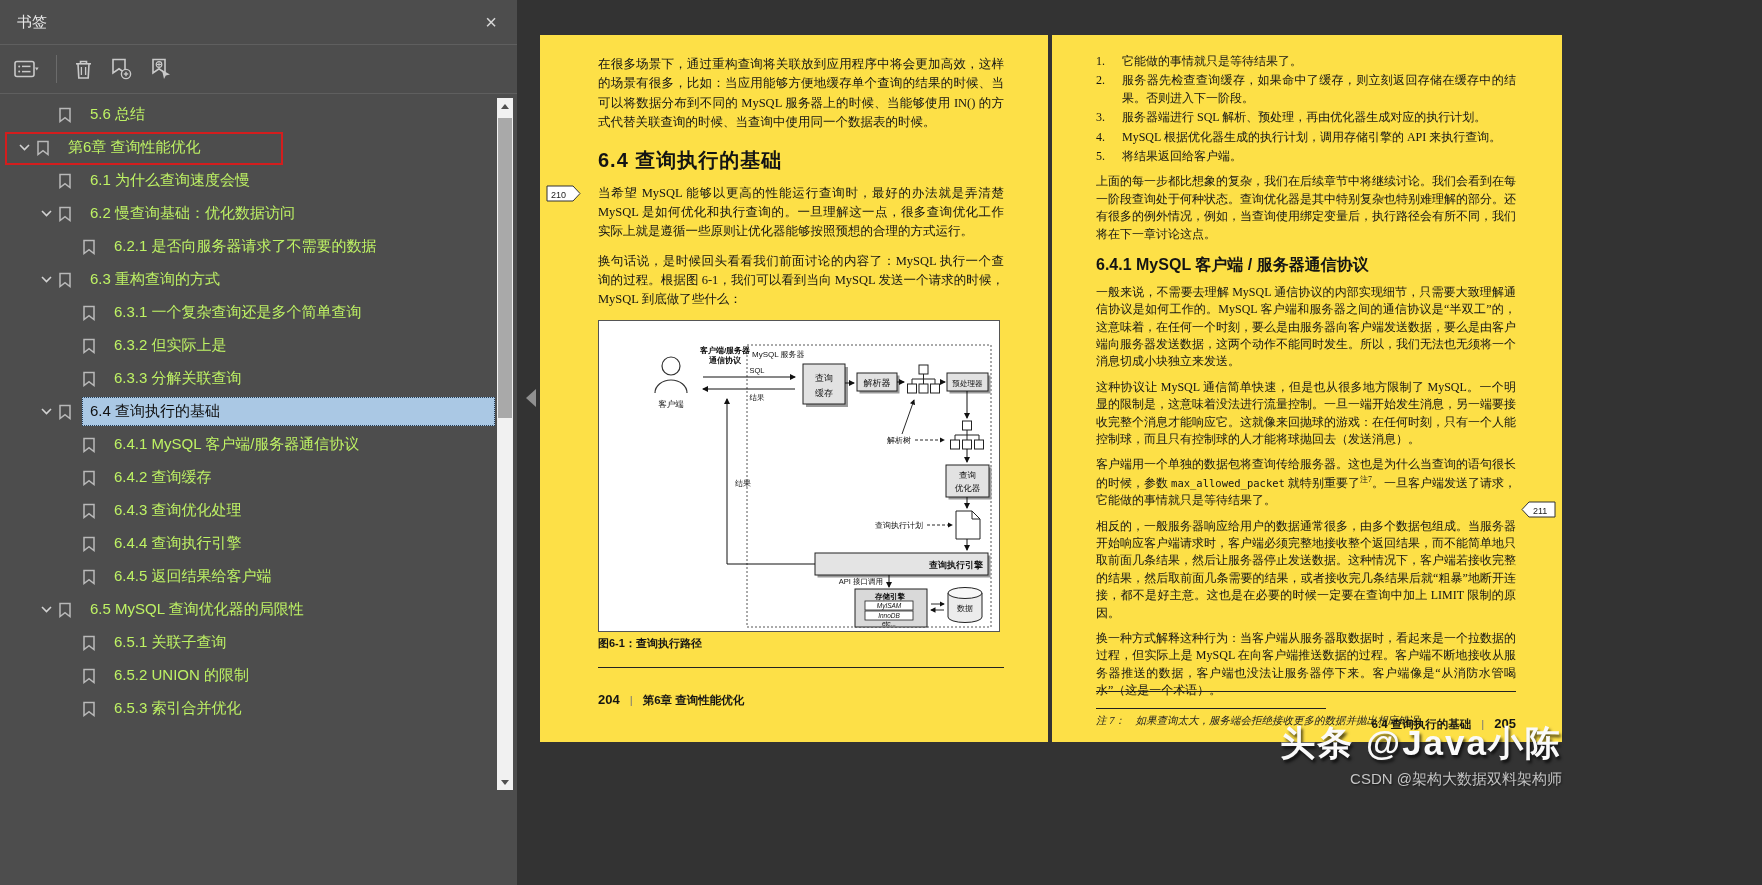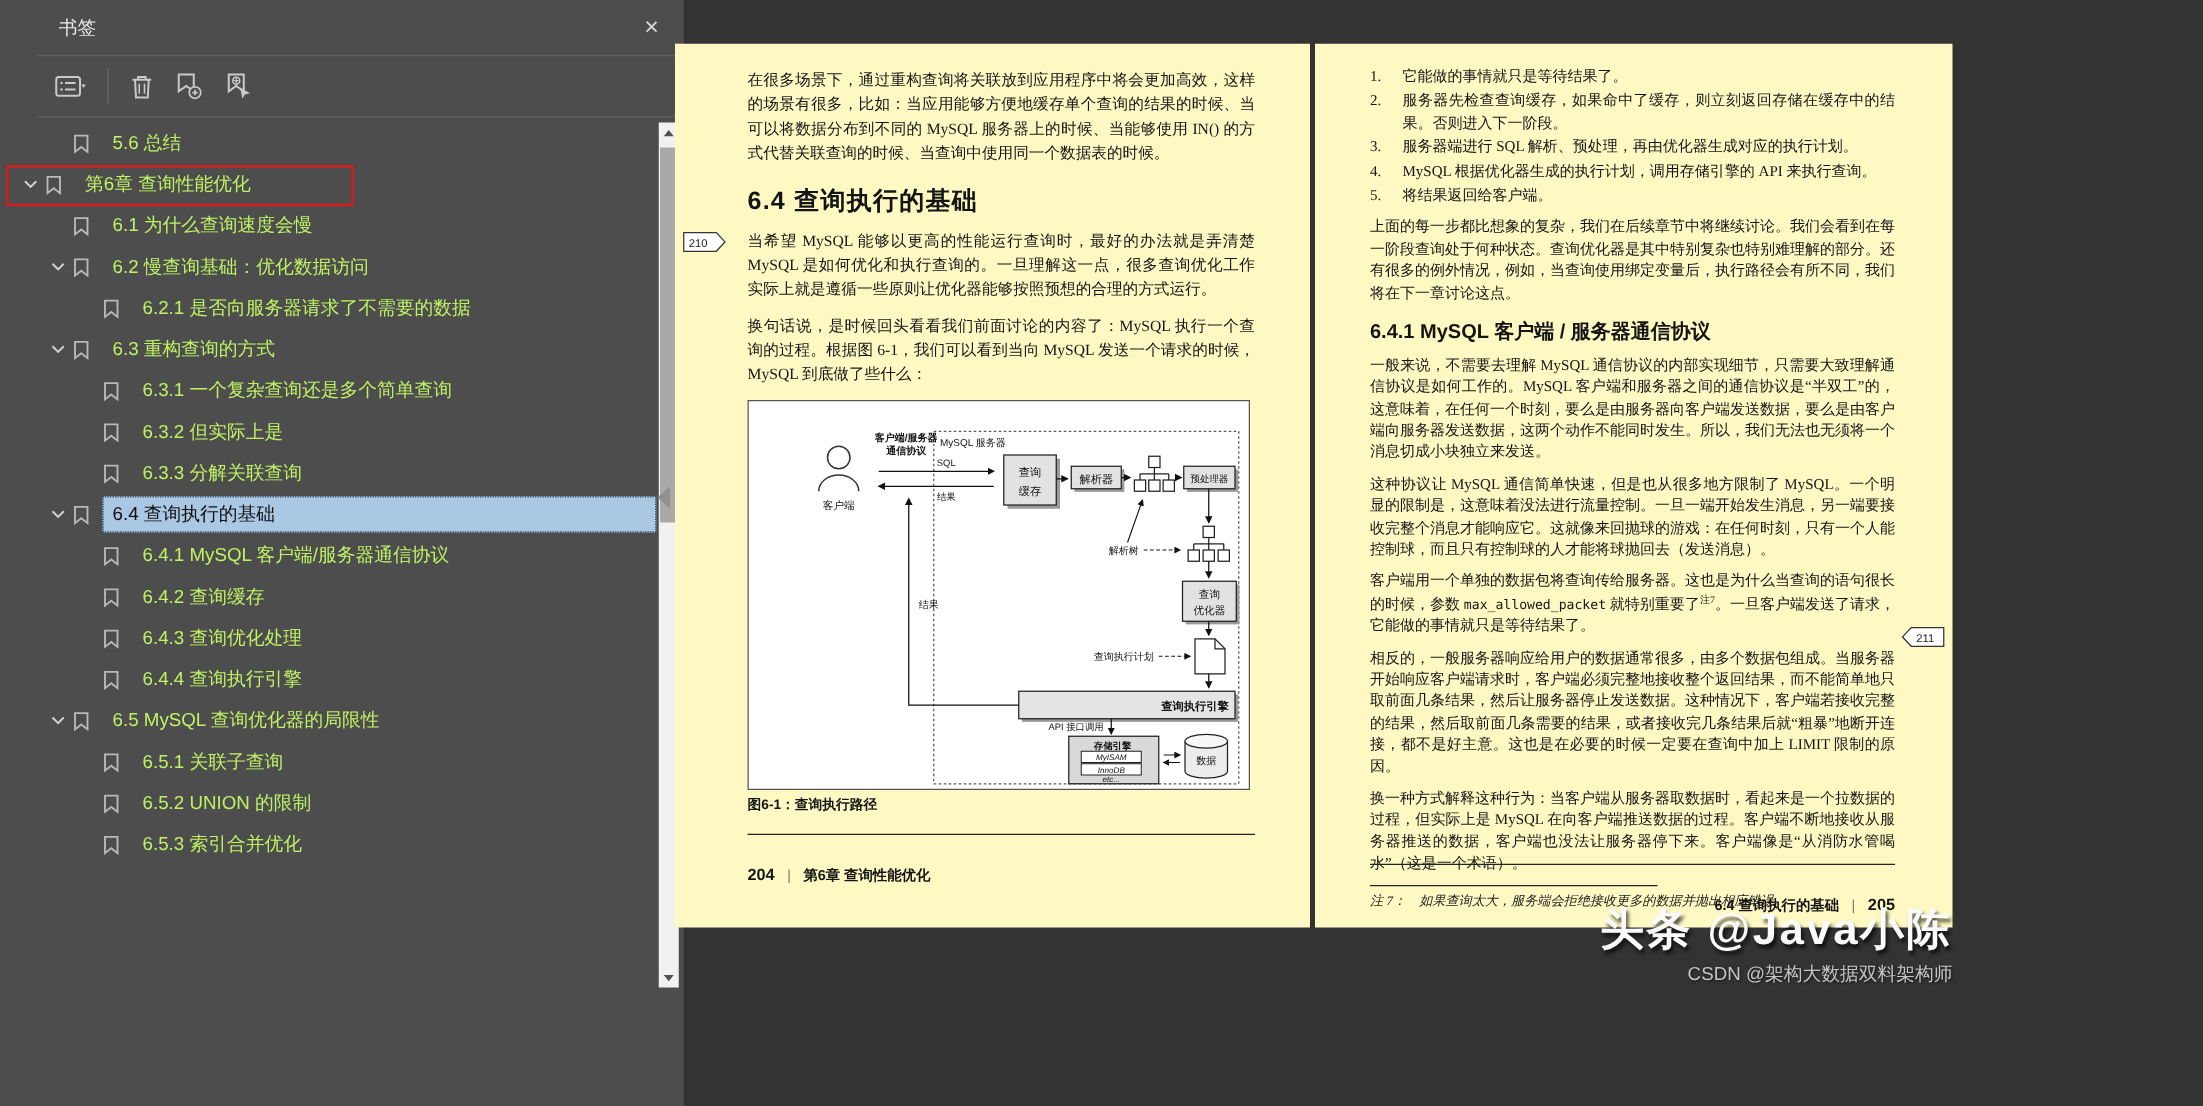--- a/index.html
+++ b/index.html
@@ -1,21 +1,21 @@
 <!DOCTYPE html>
 <html><head>
 <meta charset="utf-8">
 <style>
   html,body{margin:0;padding:0;}
   body{
     width:1762px;height:885px;position:relative;overflow:hidden;
     background:#333333;font-family:"Liberation Sans",sans-serif;
   }
   
-  .sidebar{position:absolute;left:0;top:0;width:517px;height:885px;background:#4d4d4d;color:#e2e2e2;padding-left:30px;}
+  .sidebar{position:absolute;left:0;top:0;width:517px;height:885px;background:#4d4d4d;color:#e2e2e2;}
   .sb-header{height:44px;display:flex;align-items:center;justify-content:space-between;
     padding:0 20px 0 17px;font-size:15px;border-bottom:1px solid #5f5f5f;}
   .sb-title{color:#e8e8e8;}
   .sb-close{font-size:20px;color:#d8d8d8;cursor:pointer;line-height:1;}
   .sb-toolbar{height:48px;display:flex;align-items:center;gap:17px;padding:0 14px;border-bottom:1px solid #5f5f5f;}
   .tb-btn{display:flex;align-items:center;gap:3px;}
   .tb-sep{width:1px;height:28px;background:#6b6b6b;}
   .tb-btn svg{display:block;}
   .tree{position:absolute;top:98px;left:0;right:22px;}
   .bm-row{height:33px;display:flex;align-items:center;position:relative;font-size:15px;white-space:nowrap;}
@@ -32,21 +32,21 @@
   .sb-arrow{position:absolute;left:0;width:16px;height:16px;display:flex;align-items:center;justify-content:center;}
   .sb-arrow.up{top:0;}
   .sb-arrow.down{bottom:0;}
   .tri-up{width:0;height:0;border-left:4px solid transparent;border-right:4px solid transparent;border-bottom:5px solid #505050;}
   .tri-down{width:0;height:0;border-left:4px solid transparent;border-right:4px solid transparent;border-top:5px solid #505050;}
   .sb-thumb{position:absolute;left:1px;right:1px;top:20px;height:300px;background:#a9a9a9;}
   .collapse-handle{position:absolute;left:523px;top:384px;width:16px;height:28px;display:flex;align-items:center;justify-content:center;cursor:pointer;}
   .tri-left{width:0;height:0;border-top:9px solid transparent;border-bottom:9px solid transparent;border-right:10px solid #909090;}
   
   .pages{position:absolute;left:540px;top:35px;display:flex;gap:4px;}
-  .page{background:#fef9c3;height:707px;position:relative;overflow:hidden;color:#141414;box-sizing:border-box;}
+  .page{background:#fde047;height:707px;position:relative;overflow:hidden;color:#141414;box-sizing:border-box;}
   .page.left{width:508px;padding:20px 44px 0 58px;}
   .page.right{width:510px;padding:18px 46px 0 44px;}
   p.body{font-family:"Liberation Serif",serif;font-size:12.5px;line-height:1.55;text-align:justify;margin:0 0 10px;}
   .page.right p.body{font-size:12px;line-height:1.45;margin:0 0 8px;}
   h2.sec{font-size:20px;font-weight:bold;margin:14px 0 10px;letter-spacing:1px;}
   h3.subsec{font-size:16px;font-weight:bold;margin:12px 0 8px;}
   .num-list{margin:0 0 8px;font-family:"Liberation Serif",serif;font-size:12px;line-height:1.45;}
   .li{display:flex;margin-bottom:2px;}
   .li .n{width:26px;flex:none;}
   .li .t{flex:1;text-align:justify;}
@@ -311,20 +311,33 @@
           </svg>
     </span>
     <span class="bm-ico">
       <svg width="14" height="16" viewBox="0 0 14 16">
             <path d="M2 1.5 H12 V14.5 L7 10.6 2 14.5 Z" fill="none" stroke="#b9b9b9" stroke-width="1.5"></path>
           </svg>
     </span>
     <span class="bm-label">6.4.4 查询执行引擎</span>
   </div>
 
+  <div class="bm-row lvl2">
+    <span class="chev">
+      <svg width="11" height="7" viewBox="0 0 11 7" style="visibility: hidden;">
+            <path d="M1 1 L5.5 5.5 L10 1" fill="none" stroke="#d2d2d2" stroke-width="1.6"></path>
+          </svg>
+    </span>
+    <span class="bm-ico">
+      <svg width="14" height="16" viewBox="0 0 14 16">
+            <path d="M2 1.5 H12 V14.5 L7 10.6 2 14.5 Z" fill="none" stroke="#b9b9b9" stroke-width="1.5"></path>
+          </svg>
+    </span>
+    <span class="bm-label">6.4.5 返回结果给客户端</span>
+  </div>
 
   <div class="bm-row lvl1">
     <span class="chev">
       <svg width="11" height="7" viewBox="0 0 11 7">
             <path d="M1 1 L5.5 5.5 L10 1" fill="none" stroke="#d2d2d2" stroke-width="1.6"></path>
           </svg>
     </span>
     <span class="bm-ico">
       <svg width="14" height="16" viewBox="0 0 14 16">
             <path d="M2 1.5 H12 V14.5 L7 10.6 2 14.5 Z" fill="none" stroke="#b9b9b9" stroke-width="1.5"></path>

